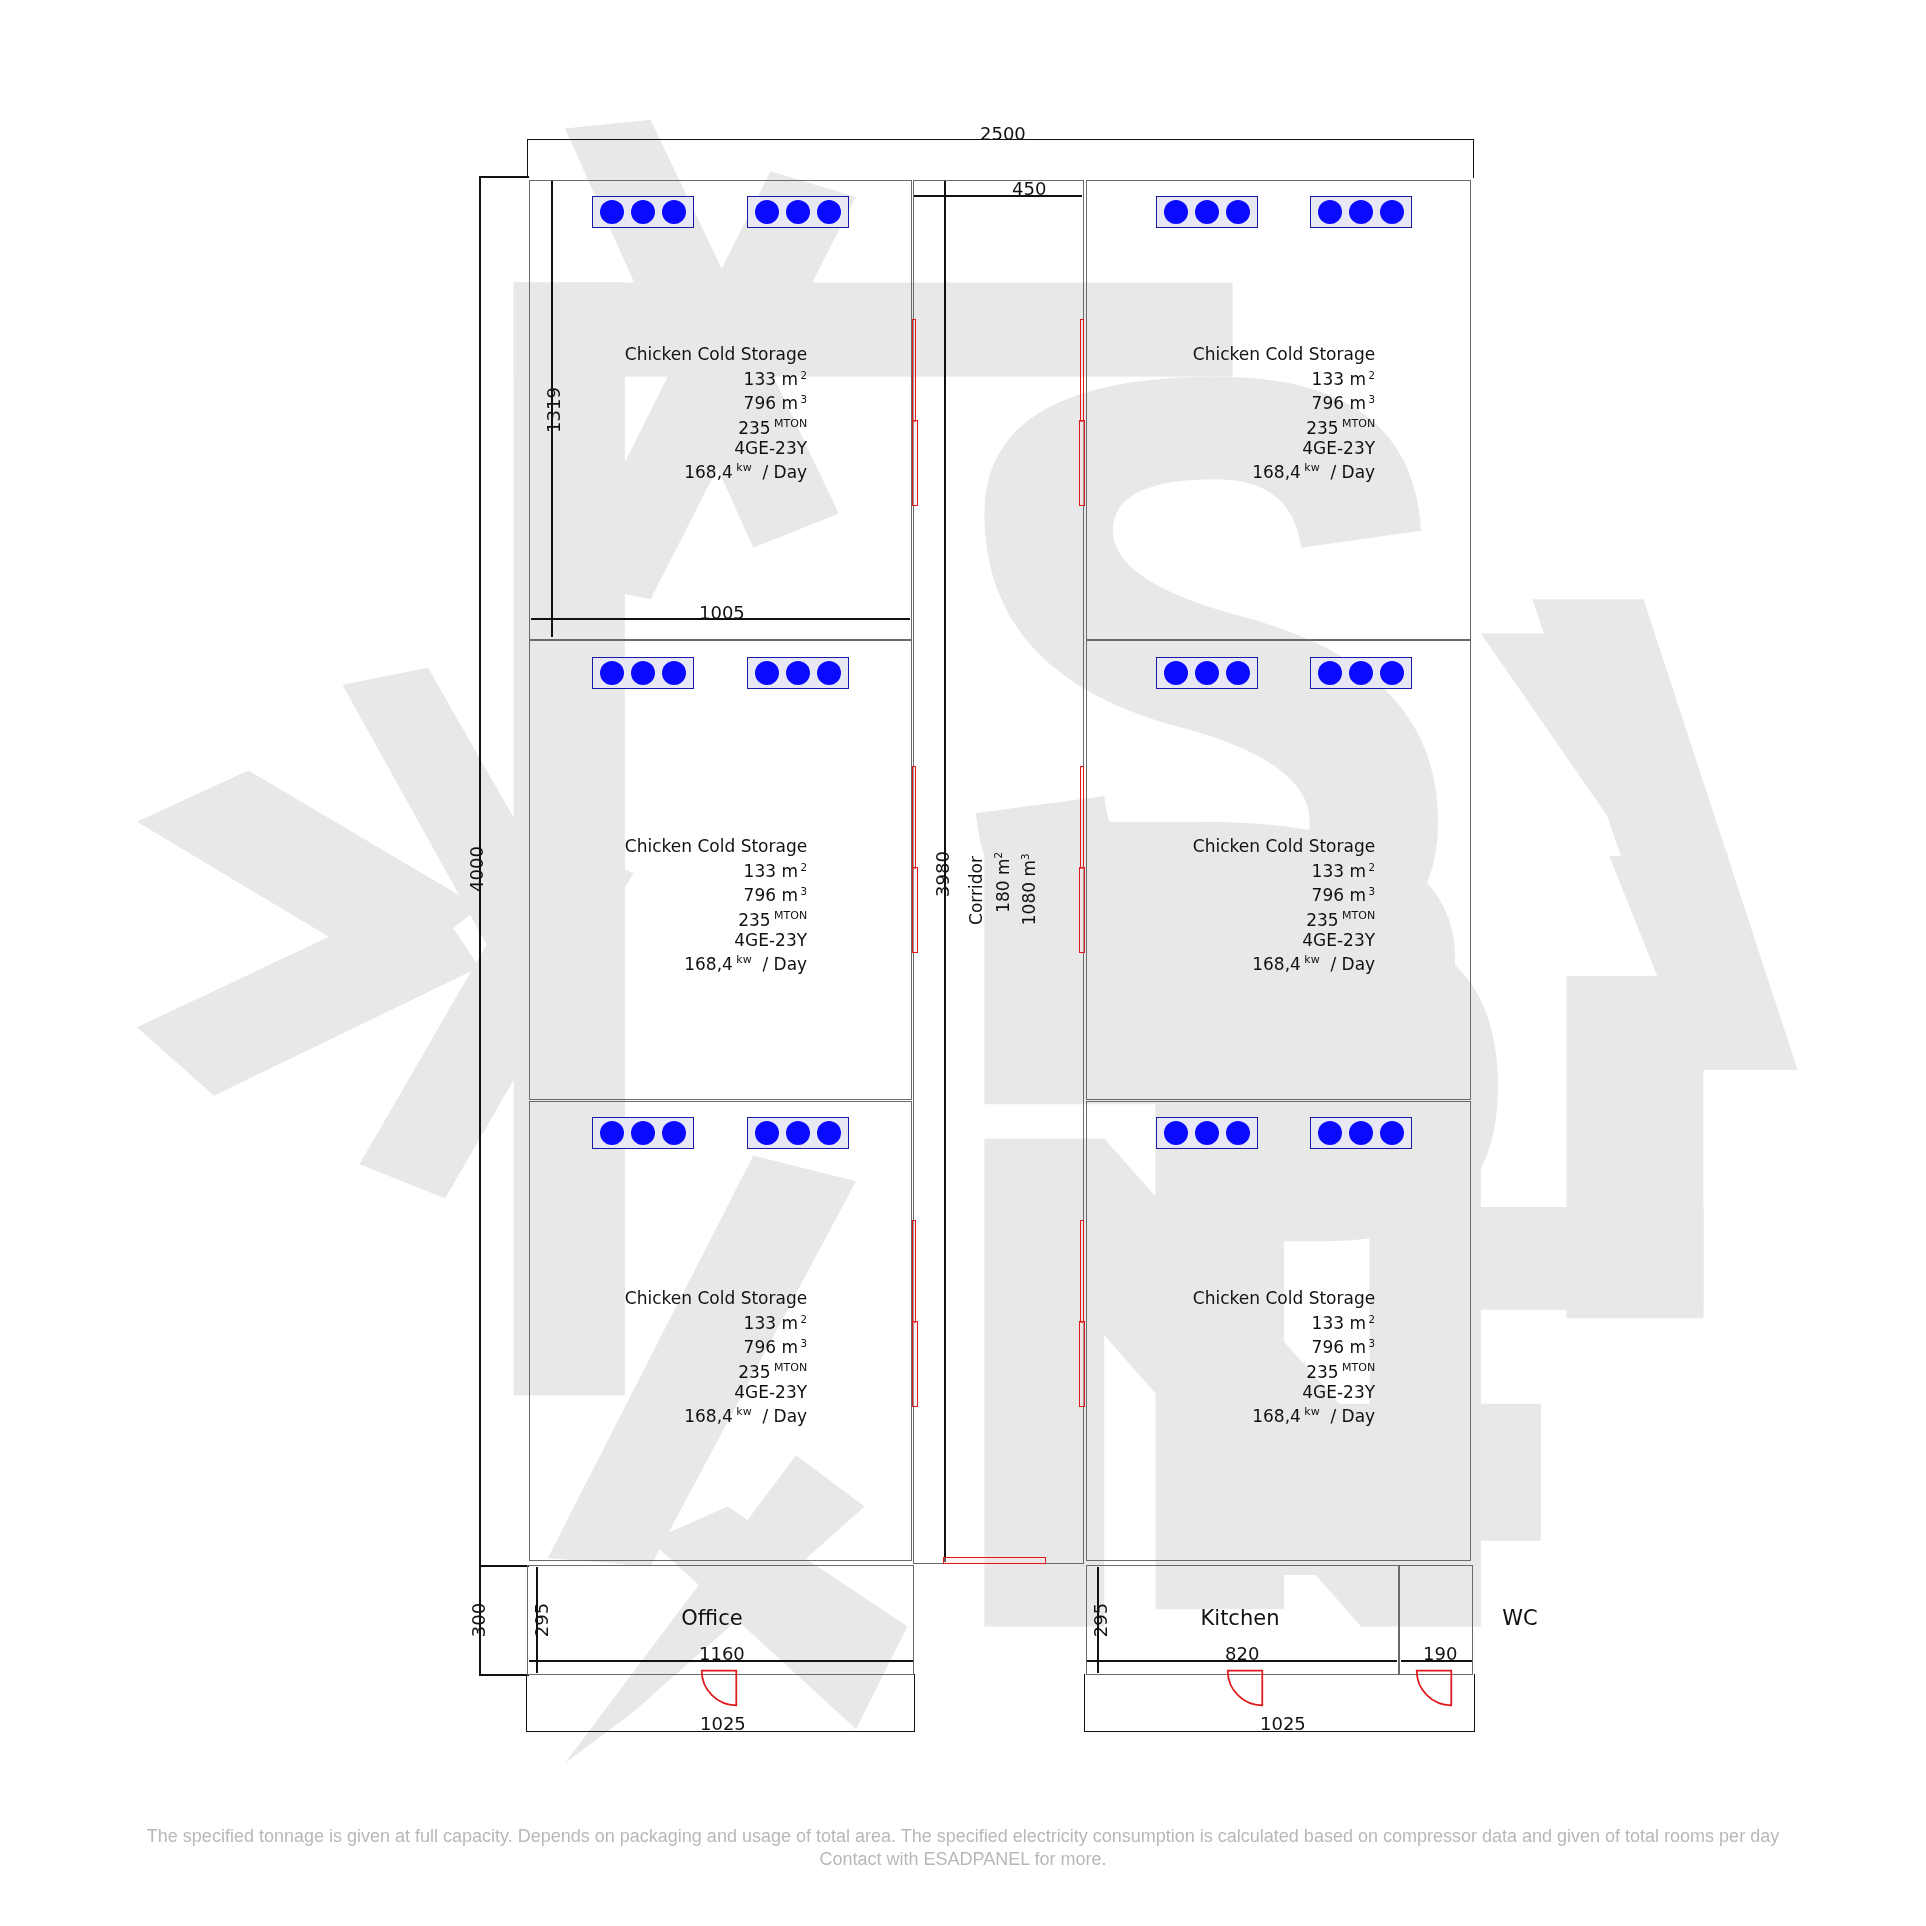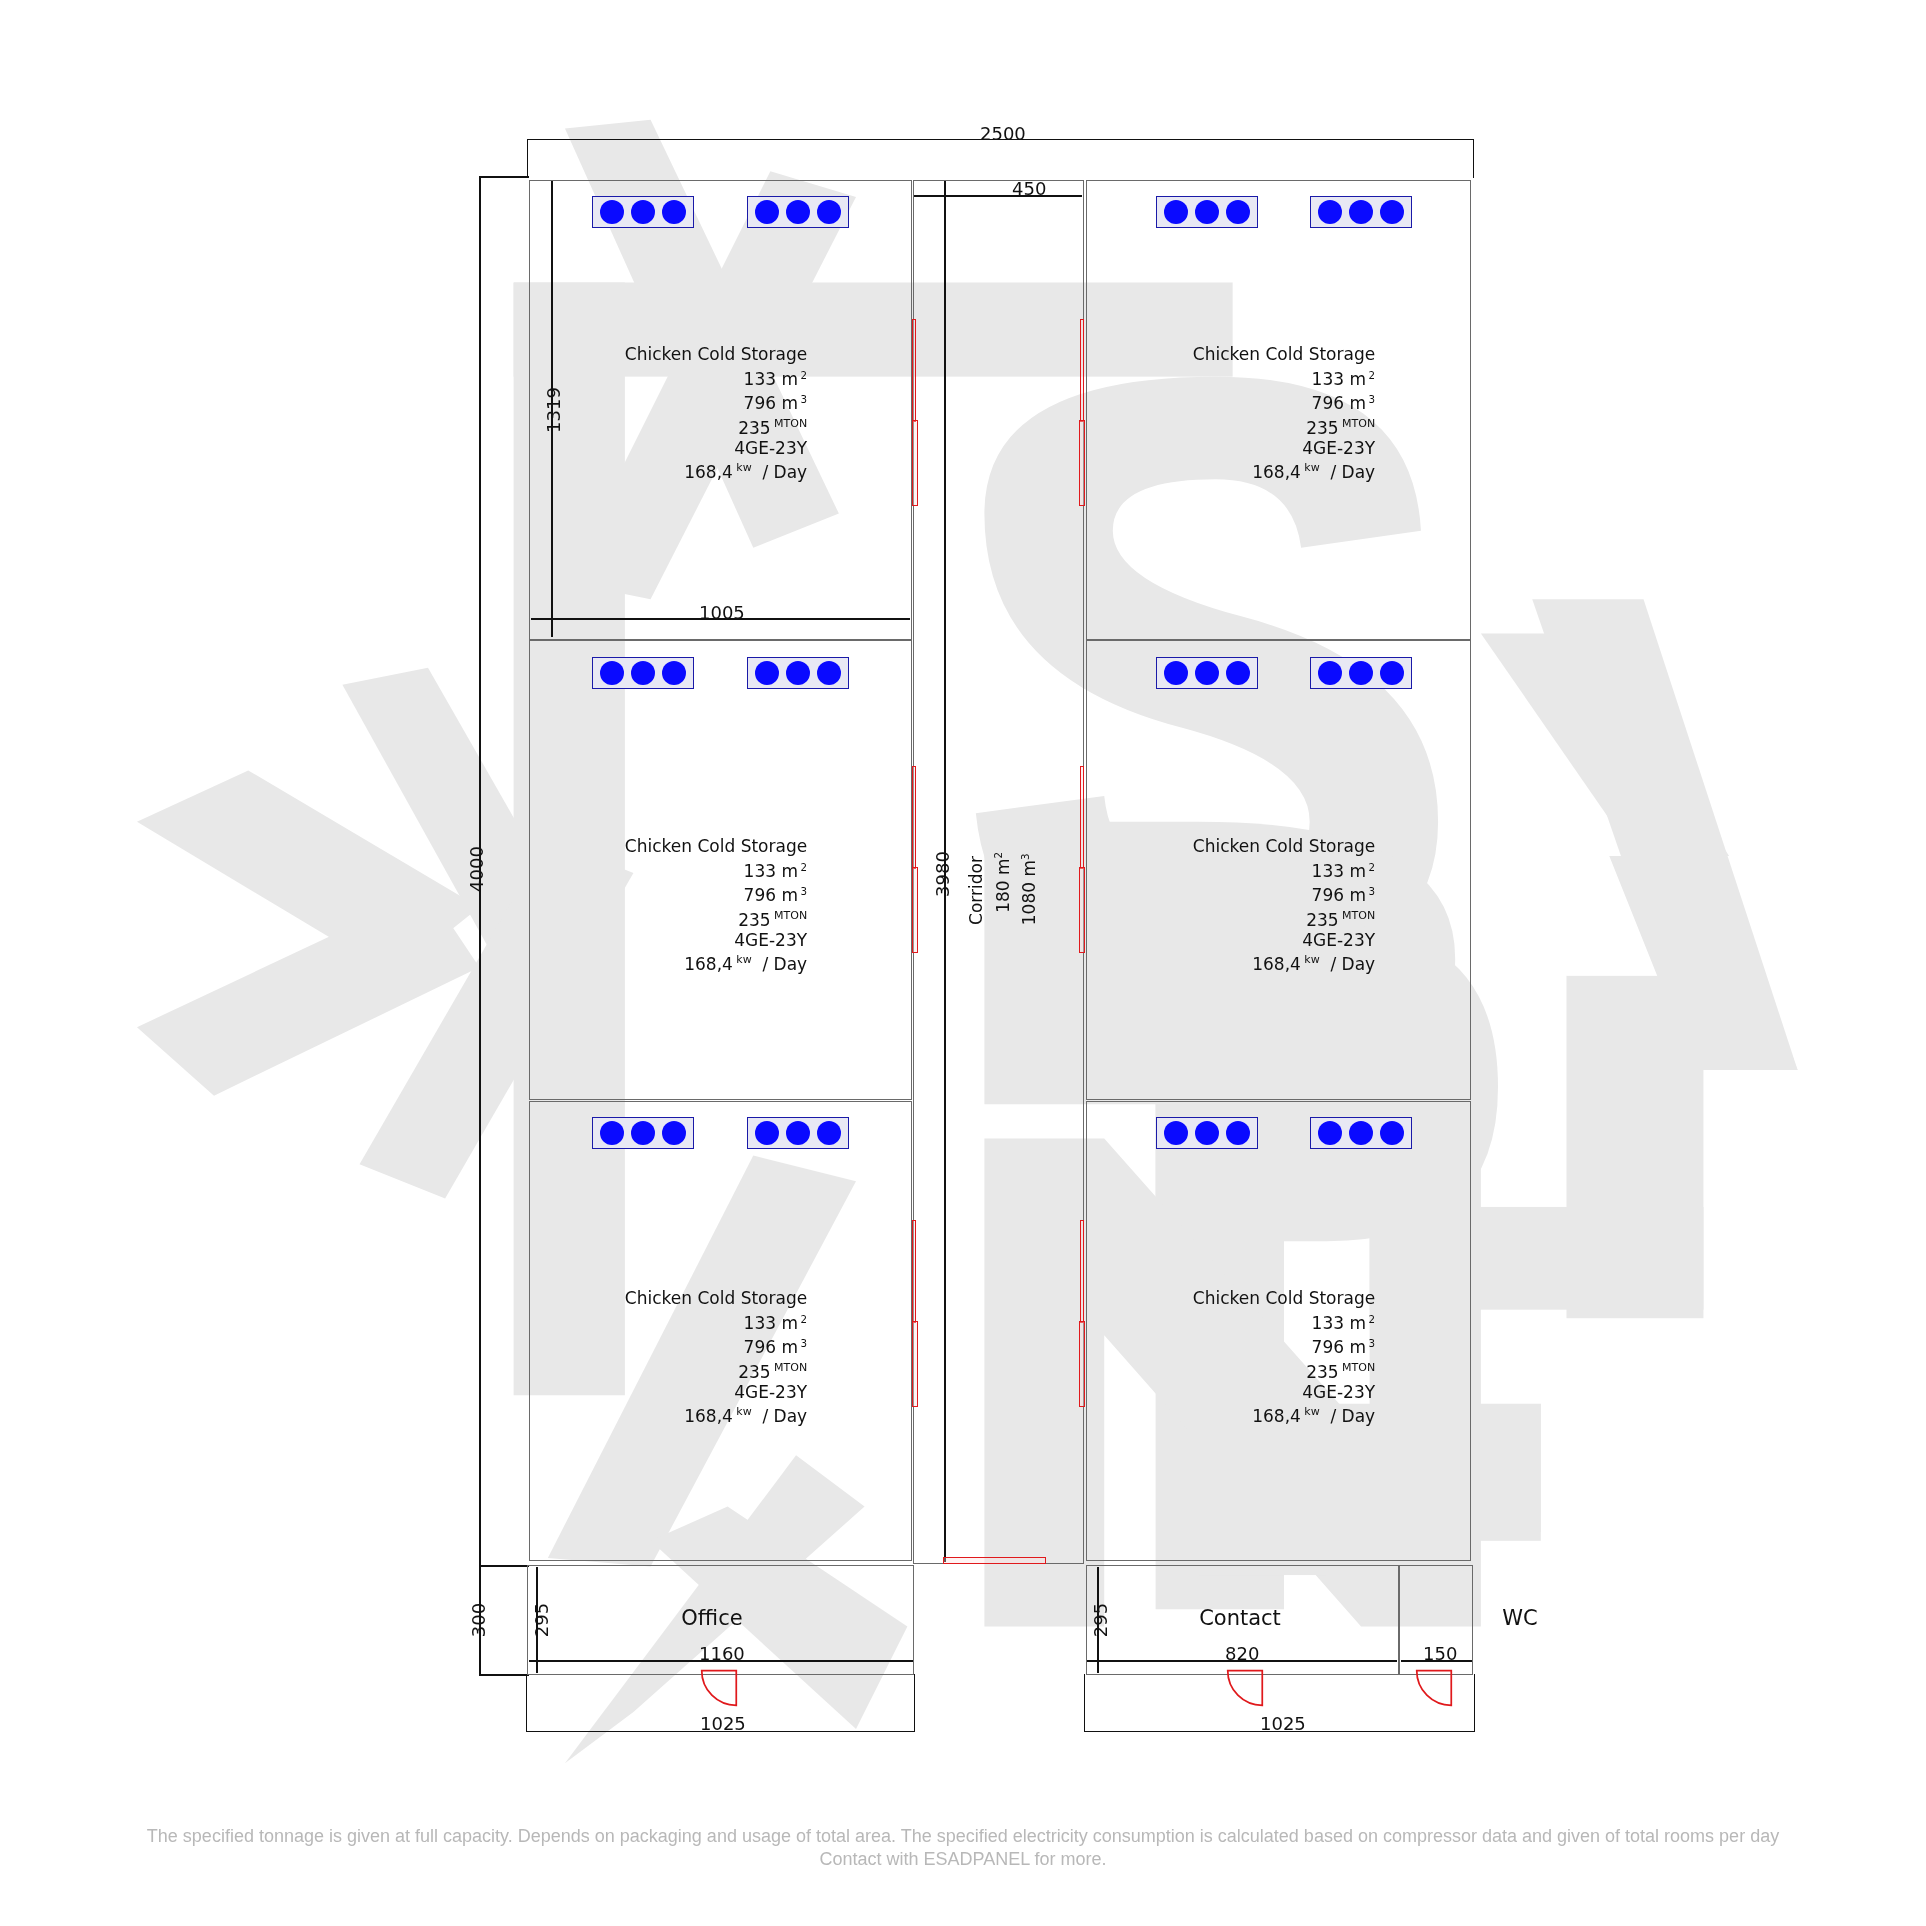--- a/index.html
+++ b/index.html
@@ -232,27 +232,27 @@
 <div class="line" style="left:536px;top:1567px;width:1.7px;height:106px;"></div>
 <div class="line" style="left:529px;top:1660px;width:384px;height:1.7px;"></div>
 <div class="vdim" style="left:525px;top:1611px;">295</div>
 <div class="room-label" style="left:712px;top:1606px;">Office</div>
 <div class="dim" style="left:699px;top:1645px;">1160</div>
 
 <div class="room" style="left:1086px;top:1565px;width:313px;height:110px;"></div>
 <div class="line" style="left:1097px;top:1567px;width:1.7px;height:106px;"></div>
 <div class="line" style="left:1087px;top:1660px;width:310px;height:1.7px;"></div>
 <div class="vdim" style="left:1084px;top:1611px;">295</div>
-<div class="room-label" style="left:1240px;top:1606px;">Contact</div>
+<div class="room-label" style="left:1240px;top:1606px;">Kitchen</div>
 <div class="dim" style="left:1225px;top:1645px;">820</div>
 
 <div class="room" style="left:1399px;top:1565px;width:74px;height:110px;"></div>
 <div class="line" style="left:1401px;top:1660px;width:71px;height:1.7px;"></div>
 <div class="room-label" style="left:1520px;top:1606px;">WC</div>
-<div class="dim" style="left:1423px;top:1645px;">150</div>
+<div class="dim" style="left:1423px;top:1645px;">190</div>
 
 <div class="abs" style="left:526px;top:1674px;width:389px;height:58px;border:1.7px solid #111;border-top:none;"></div>
 <div class="dim" style="left:700px;top:1715px;">1025</div>
 <div class="abs" style="left:1084px;top:1674px;width:391px;height:58px;border:1.7px solid #111;border-top:none;"></div>
 <div class="dim" style="left:1260px;top:1715px;">1025</div>
 
 <svg class="abs" style="left:700px;top:1669px;width:38px;height:38px;" viewBox="0 0 44 44">
     <path d="M2,2 L42,2 L42,42 A40,40 0 0 1 2,2 Z" fill="none" stroke="#e0191c" stroke-width="2"></path>
   </svg>
 <svg class="abs" style="left:1226px;top:1669px;width:38px;height:38px;" viewBox="0 0 44 44">

